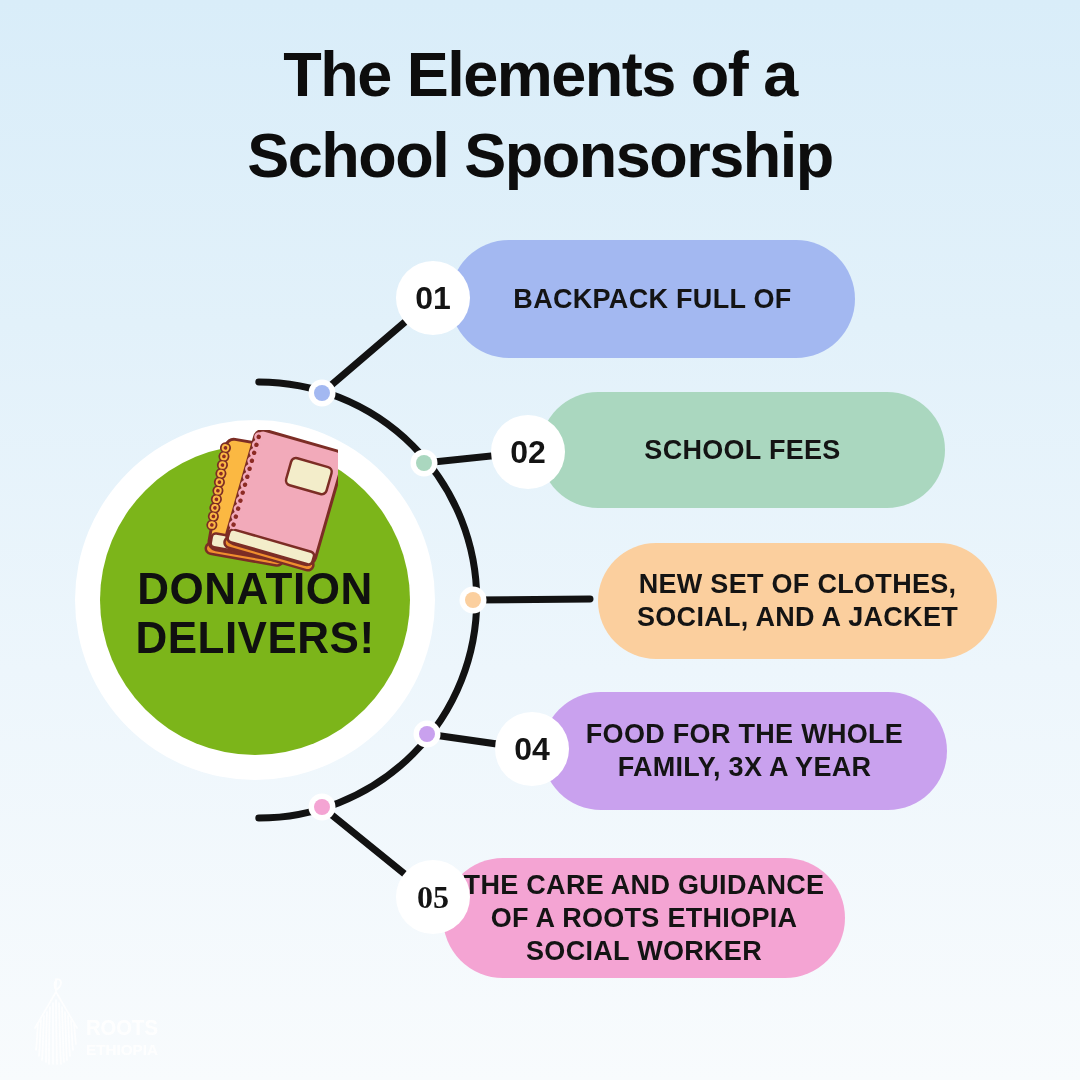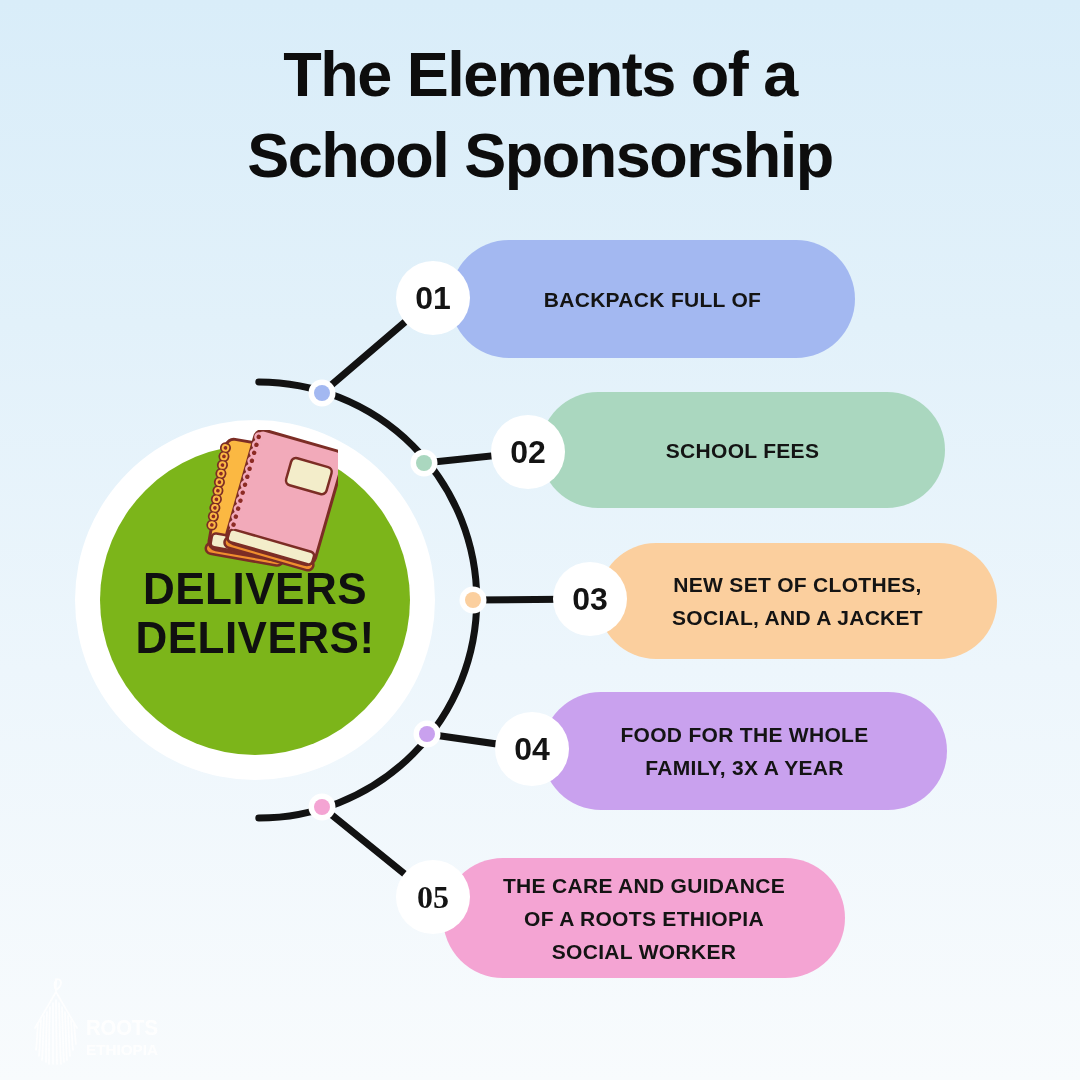--- a/index.html
+++ b/index.html
@@ -22,21 +22,21 @@
     border-radius:50%;
   }
   .notebooks{position:absolute; left:176px; top:430px; width:162px; height:142px;}
   .badge-text{
     position:absolute; left:100px; top:564px; width:310px; text-align:center;
     font-weight:bold; font-size:44px; line-height:49px; letter-spacing:0.5px; color:#101010;
   }
   .pill{
     position:absolute; border-radius:60px;
     display:flex; flex-direction:column; justify-content:center; align-items:center;
-    text-align:center; font-weight:bold; font-size:21px; line-height:33px;
+    text-align:center; font-weight:bold; font-size:27px; line-height:33px;
     letter-spacing:0.3px; color:#141414;
   }
   .pill-1{left:450px; top:240px; width:405px; height:118px;}
   .pill-2{left:540px; top:392px; width:405px; height:116px;}
   .pill-3{left:598px; top:543px; width:399px; height:116px;}
   .pill-4{left:542px; top:692px; width:405px; height:118px;}
   .pill-5{left:443px; top:838px; width:402px; height:120px;margin-top:20px;}
   .num{
     position:absolute; width:74px; height:74px; border-radius:50%; background:#ffffff;
     display:flex; align-items:center; justify-content:center;
@@ -98,21 +98,21 @@
       <rect x="62" y="118" width="92" height="11" rx="5.5" stroke-width="2.5" stroke="#7c2d25" fill="#f08f2e"></rect>
       <rect x="62" y="6" width="92" height="118" rx="9" stroke-width="3" stroke="#7c2d25" fill="#f2aaba"></rect>
       <rect x="64" y="110" width="88" height="13" rx="4" stroke-width="2.5" stroke="#7c2d25" fill="#f3edca"></rect>
       <rect x="104" y="24" width="42" height="28" rx="5" stroke-width="2.5" stroke="#7c2d25" fill="#f3edca"></rect>
       <line x1="66" y1="14" x2="66" y2="106" stroke-width="9" stroke-linecap="round" stroke-dasharray="0.1 8.2" stroke="#f2aaba"></line>
       <line x1="66" y1="14" x2="66" y2="106" stroke-width="4.4" stroke-linecap="round" stroke-dasharray="0.1 8.2" stroke="#8c2b24"></line>
     </g>
   </svg>
 
   <div class="badge-text">
-    <div>DELIVERS</div>
+    <div>DONATION</div>
     <div>DELIVERS!</div>
   </div>
 
   <div class="pill pill-1" style="background: rgb(163, 184, 241);">
     <div>BACKPACK FULL OF</div>
   </div>
   <div class="pill pill-2" style="background: rgb(170, 215, 191);">
     <div>SCHOOL FEES</div>
   </div>
   <div class="pill pill-3" style="background: rgb(251, 207, 158);">
@@ -124,21 +124,20 @@
     <div>FAMILY, 3X A YEAR</div>
   </div>
   <div class="pill pill-5" style="background: rgb(244, 164, 211);">
     <div>THE CARE AND GUIDANCE</div>
     <div>OF A ROOTS ETHIOPIA</div>
     <div>SOCIAL WORKER</div>
   </div>
 
   <div class="num num-1">01</div>
   <div class="num num-2">02</div>
-  <div class="num num-3">03</div>
   <div class="num num-4">04</div>
   <div class="num num-5">05</div>
 
   <svg class="logo-svg" viewBox="0 0 140 92">
     <g stroke="#ffffff" stroke-width="1.6" fill="none" stroke-linecap="round">
       <path d="M23 14 C19 7 24 1 27 4 C30 8 26 12 23 14 Z"></path>
       <path d="M23 14 C22 9 24 6 23 3"></path>
       <path d="M23 16 L2 52"></path>
       <path d="M23 16 L44 52"></path>
       <path d="M5 48 C4 58 4 66 3 74"></path>

